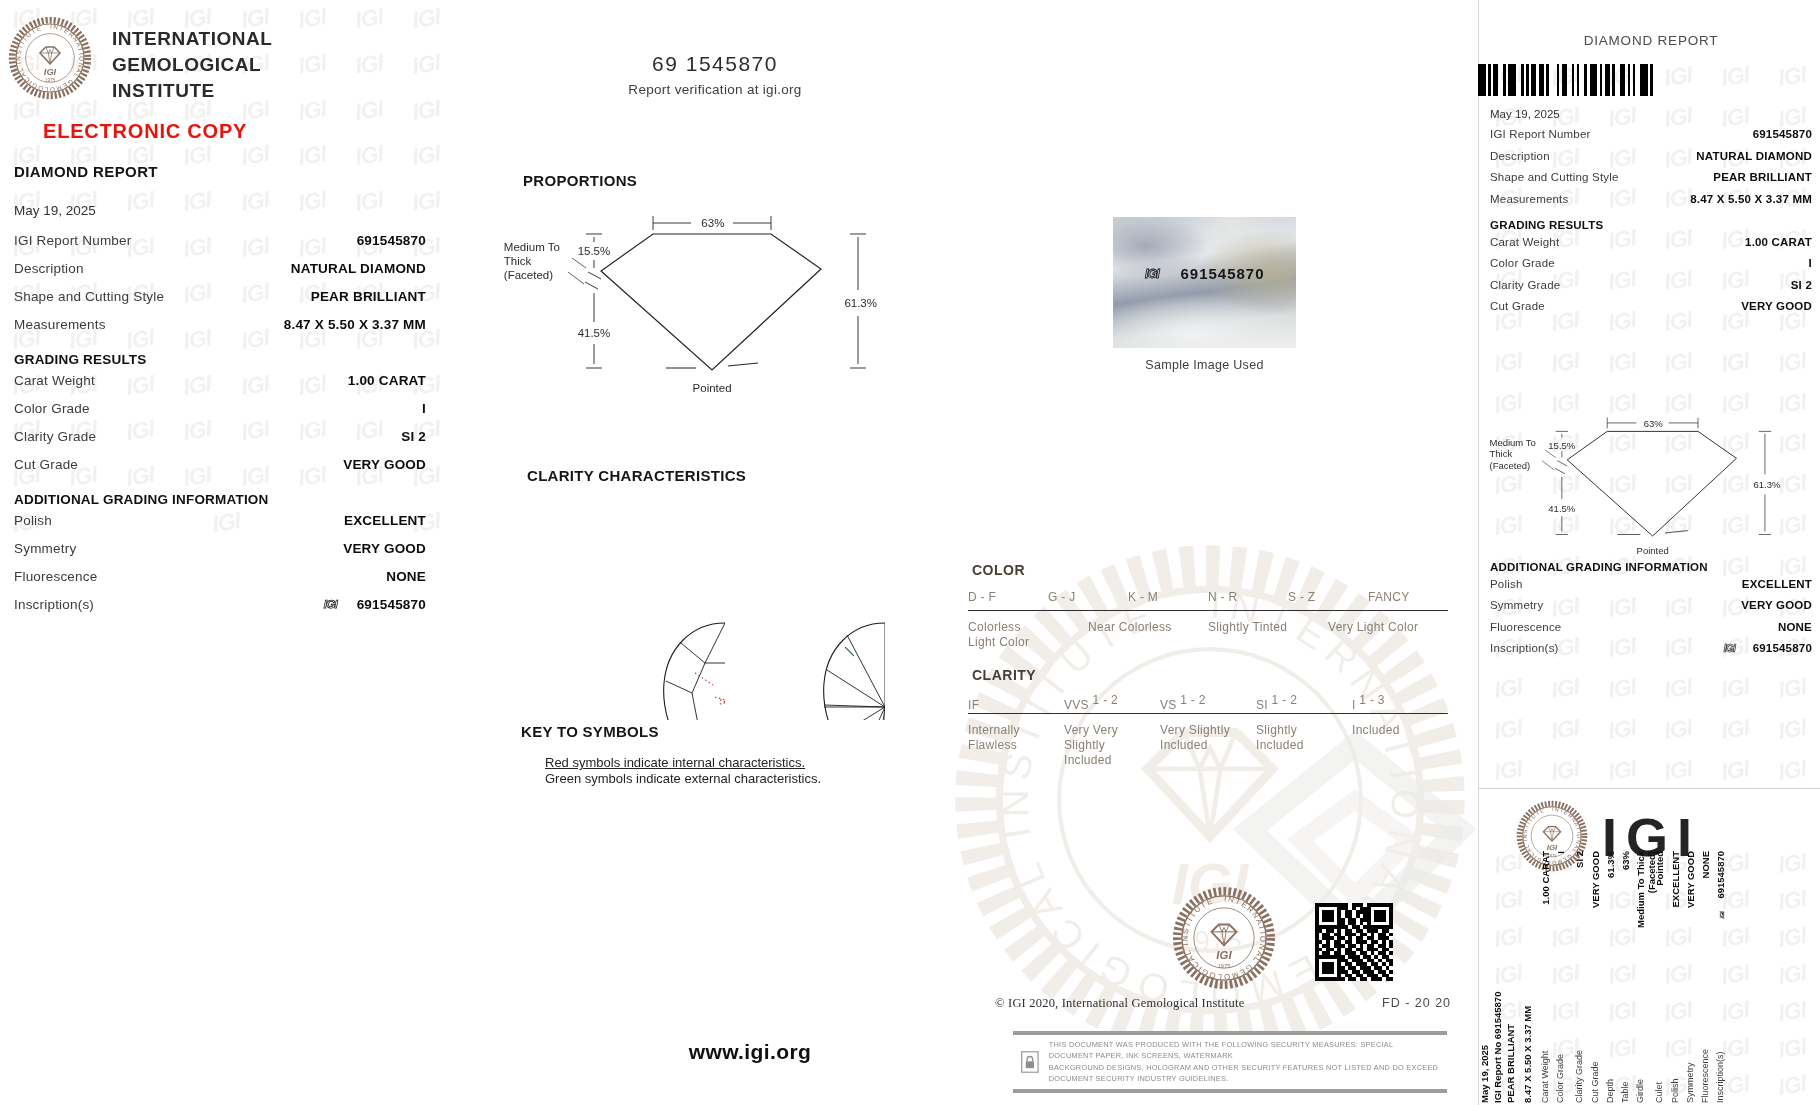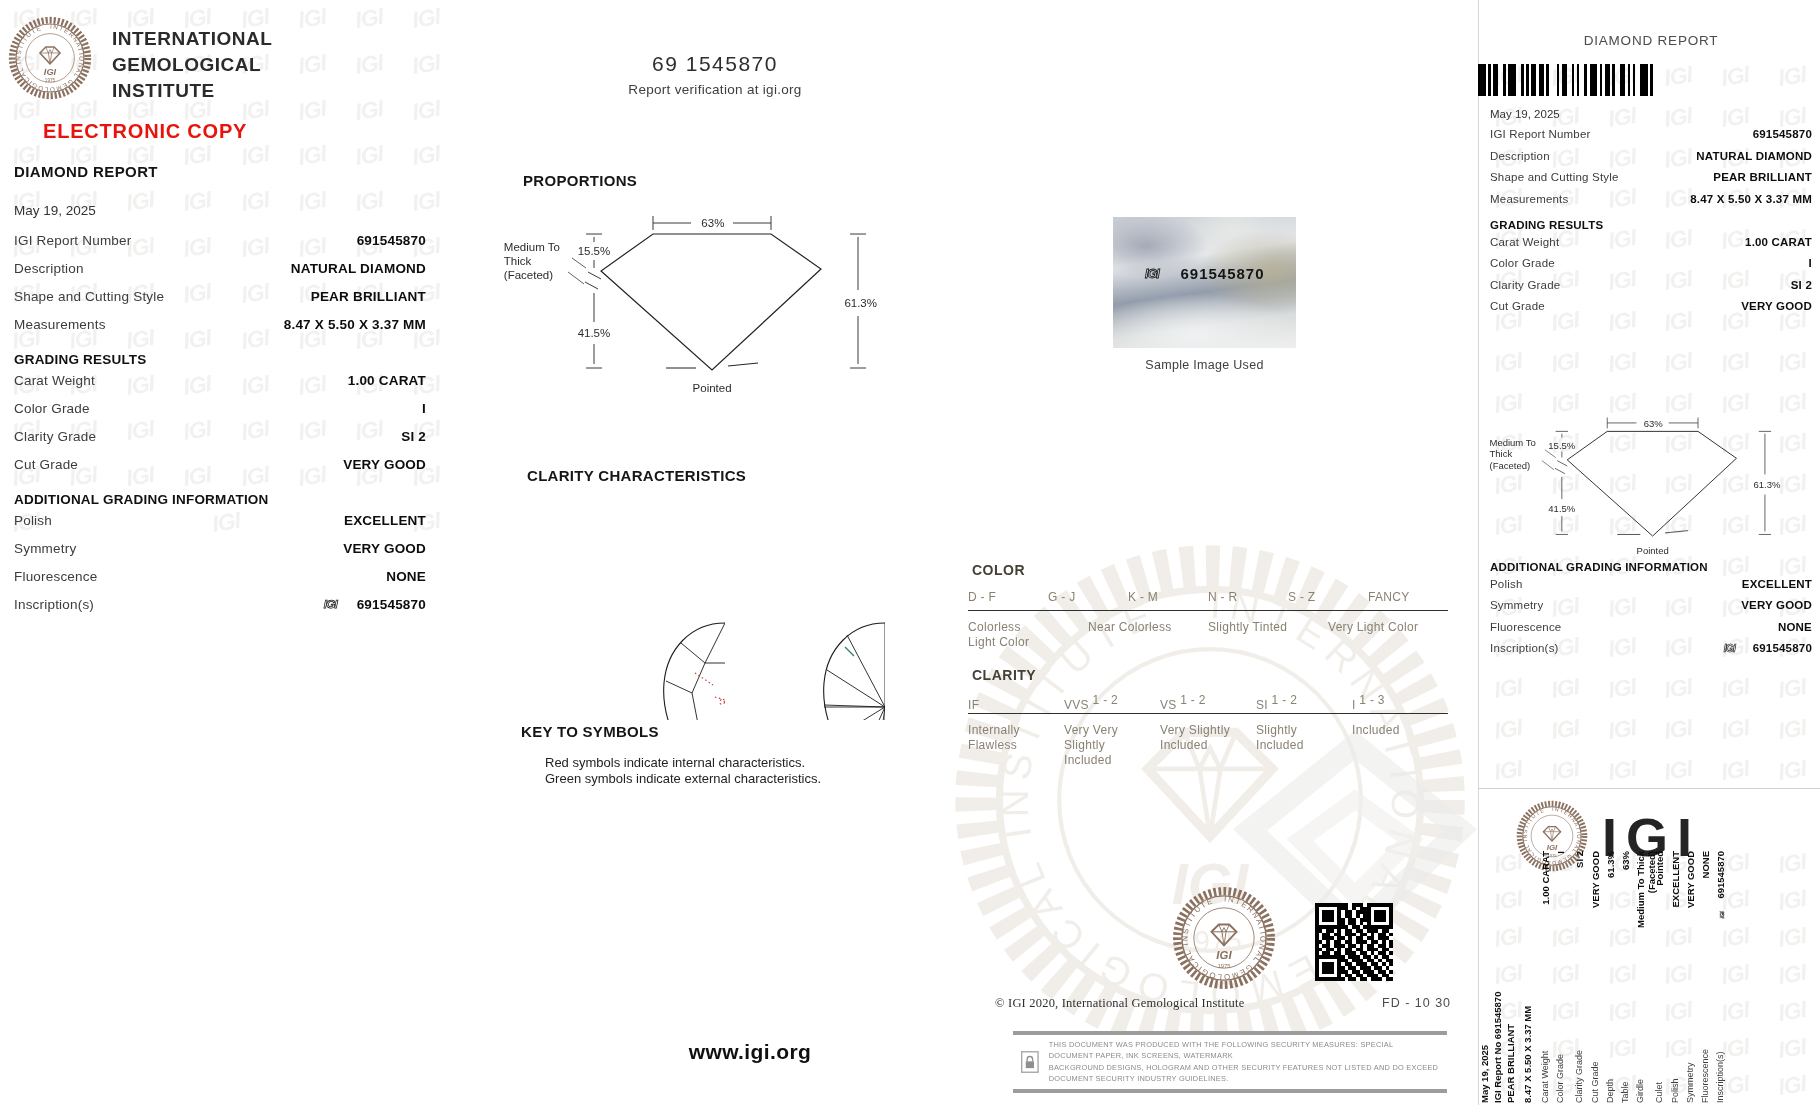--- a/index.html
+++ b/index.html
@@ -488,21 +488,21 @@
 </div>
 
 <div class="abs z1 sec-title" style="left:527px;top:467px;">CLARITY CHARACTERISTICS</div>
 <svg class="abs z1" style="left:575px;top:505px;" width="150" height="215" viewBox="-75 -105 150 215">
     <use href="#pear-crown"></use>
   </svg>
 <svg class="abs z1" style="left:735px;top:505px;" width="150" height="215" viewBox="-75 -105 150 215">
     <use href="#pear-pavilion"></use>
   </svg>
 <div class="abs z1 sec-title" style="left:521px;top:723px;">KEY TO SYMBOLS</div>
-<div class="abs z1 key-line" style="left:545px;top:753px;">Red symbols indicate internal characteristics.</div>
+<div class="abs z1 key-line" style="left:545px;top:753px;text-decoration:underline;">Red symbols indicate internal characteristics.</div>
 <div class="abs z1 key-line" style="left:545px;top:769px;">Green symbols indicate external characteristics.</div>
 
 <div class="sample z1" style="left:1113px;top:217px;">
   <div class="insc">
     <svg class="igi-glyph" width="32" height="15" viewBox="0 0 36 16">
         <use href="#igi-glyph"></use>
       </svg><span>691545870</span>
   </div>
 </div>
 <div class="abs z1 sample-caption" style="left:1113px;top:358px;width:183px;">Sample Image Used</div>
@@ -1178,21 +1178,21 @@
     <i></i>
     <i class="on"></i>
     <i class="on"></i>
     <i class="on"></i>
     <i></i>
     <i class="on"></i>
     <i class="on"></i>
   </div>
 
 <div class="abs z1 copyright" style="left:995px;top:996px;">© IGI 2020, International Gemological Institute</div>
-<div class="abs z1 fd-code" style="left:1382px;top:996px;">FD - 10 30</div>
+<div class="abs z1 fd-code" style="left:1382px;top:996px;">FD - 20 20</div>
 <div class="abs z1 website" style="left:600px;top:1040px;width:300px;">www.igi.org</div>
 
 <div class="sec-strip" style="left:1013px;top:1031px;width:418px;">
   <svg width="26" height="32" viewBox="0 0 26 32">
     <rect x="1" y="1" width="24" height="30" fill="none" stroke="#a6a6a6" stroke-width="2"></rect>
     <path d="M9,15 v-3 a4,4 0 0 1 8,0 v3" fill="none" stroke="#8f8f8f" stroke-width="2"></path>
     <rect x="7" y="15" width="12" height="10" fill="#8f8f8f"></rect>
   </svg>
   <div class="txt">
     <div>THIS DOCUMENT WAS PRODUCED WITH THE FOLLOWING SECURITY MEASURES:  SPECIAL DOCUMENT PAPER,  INK SCREENS, WATERMARK</div>

